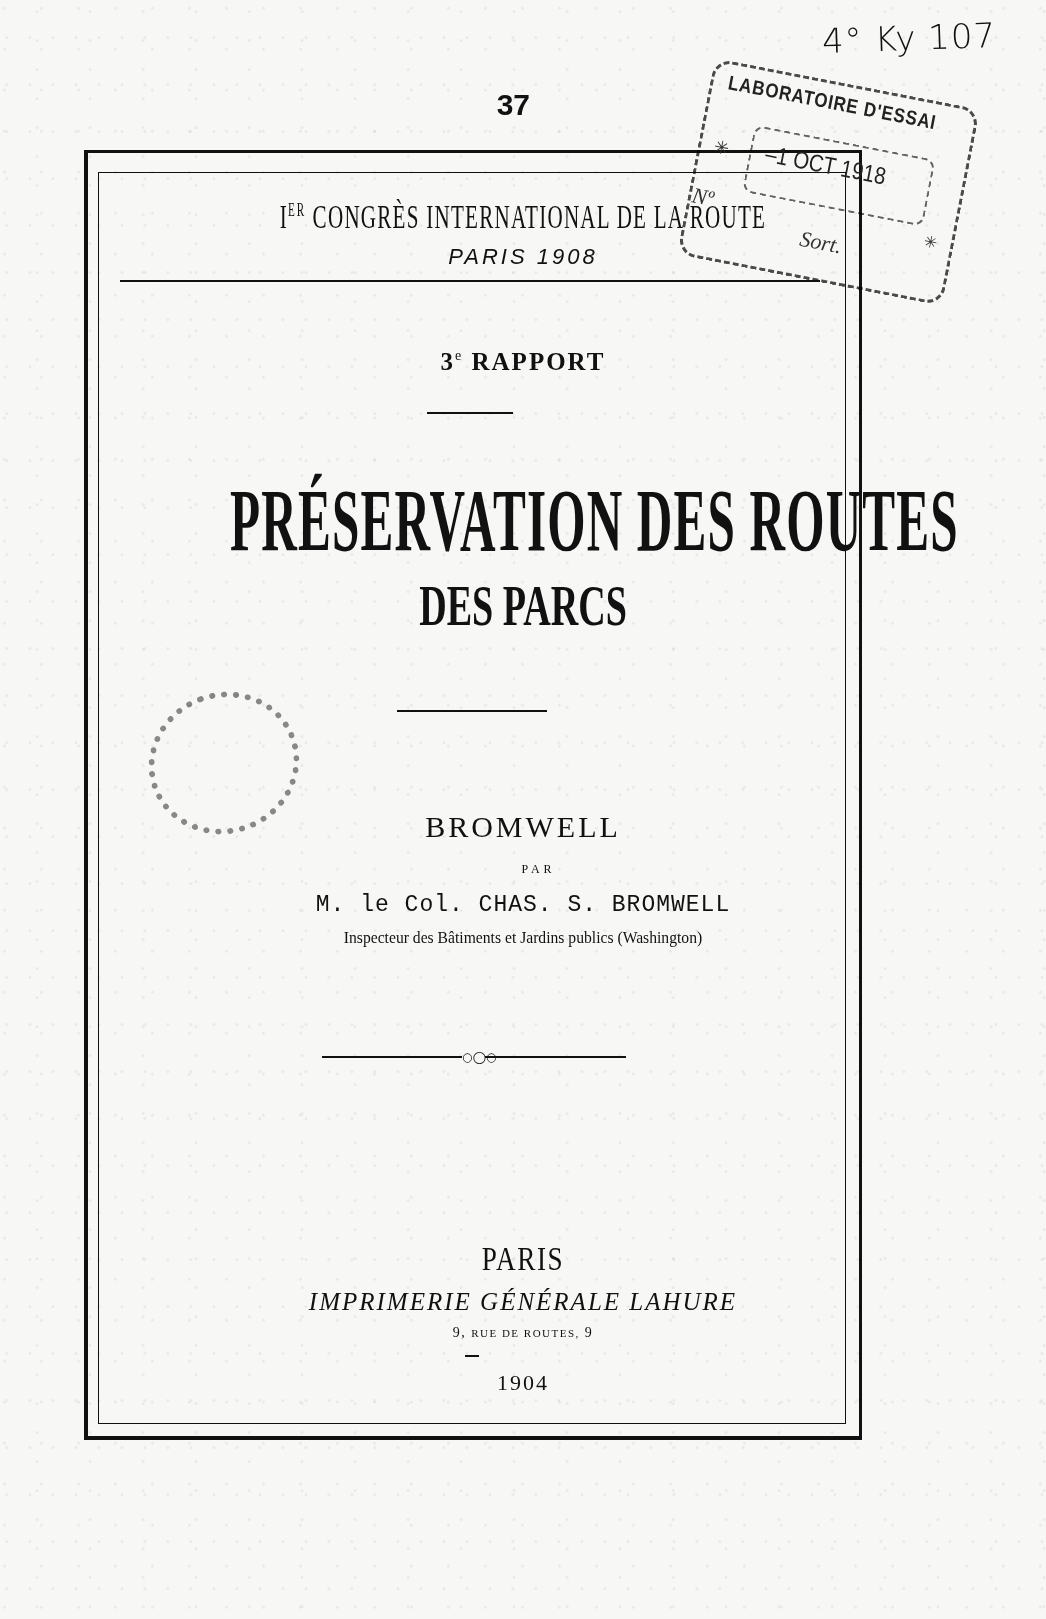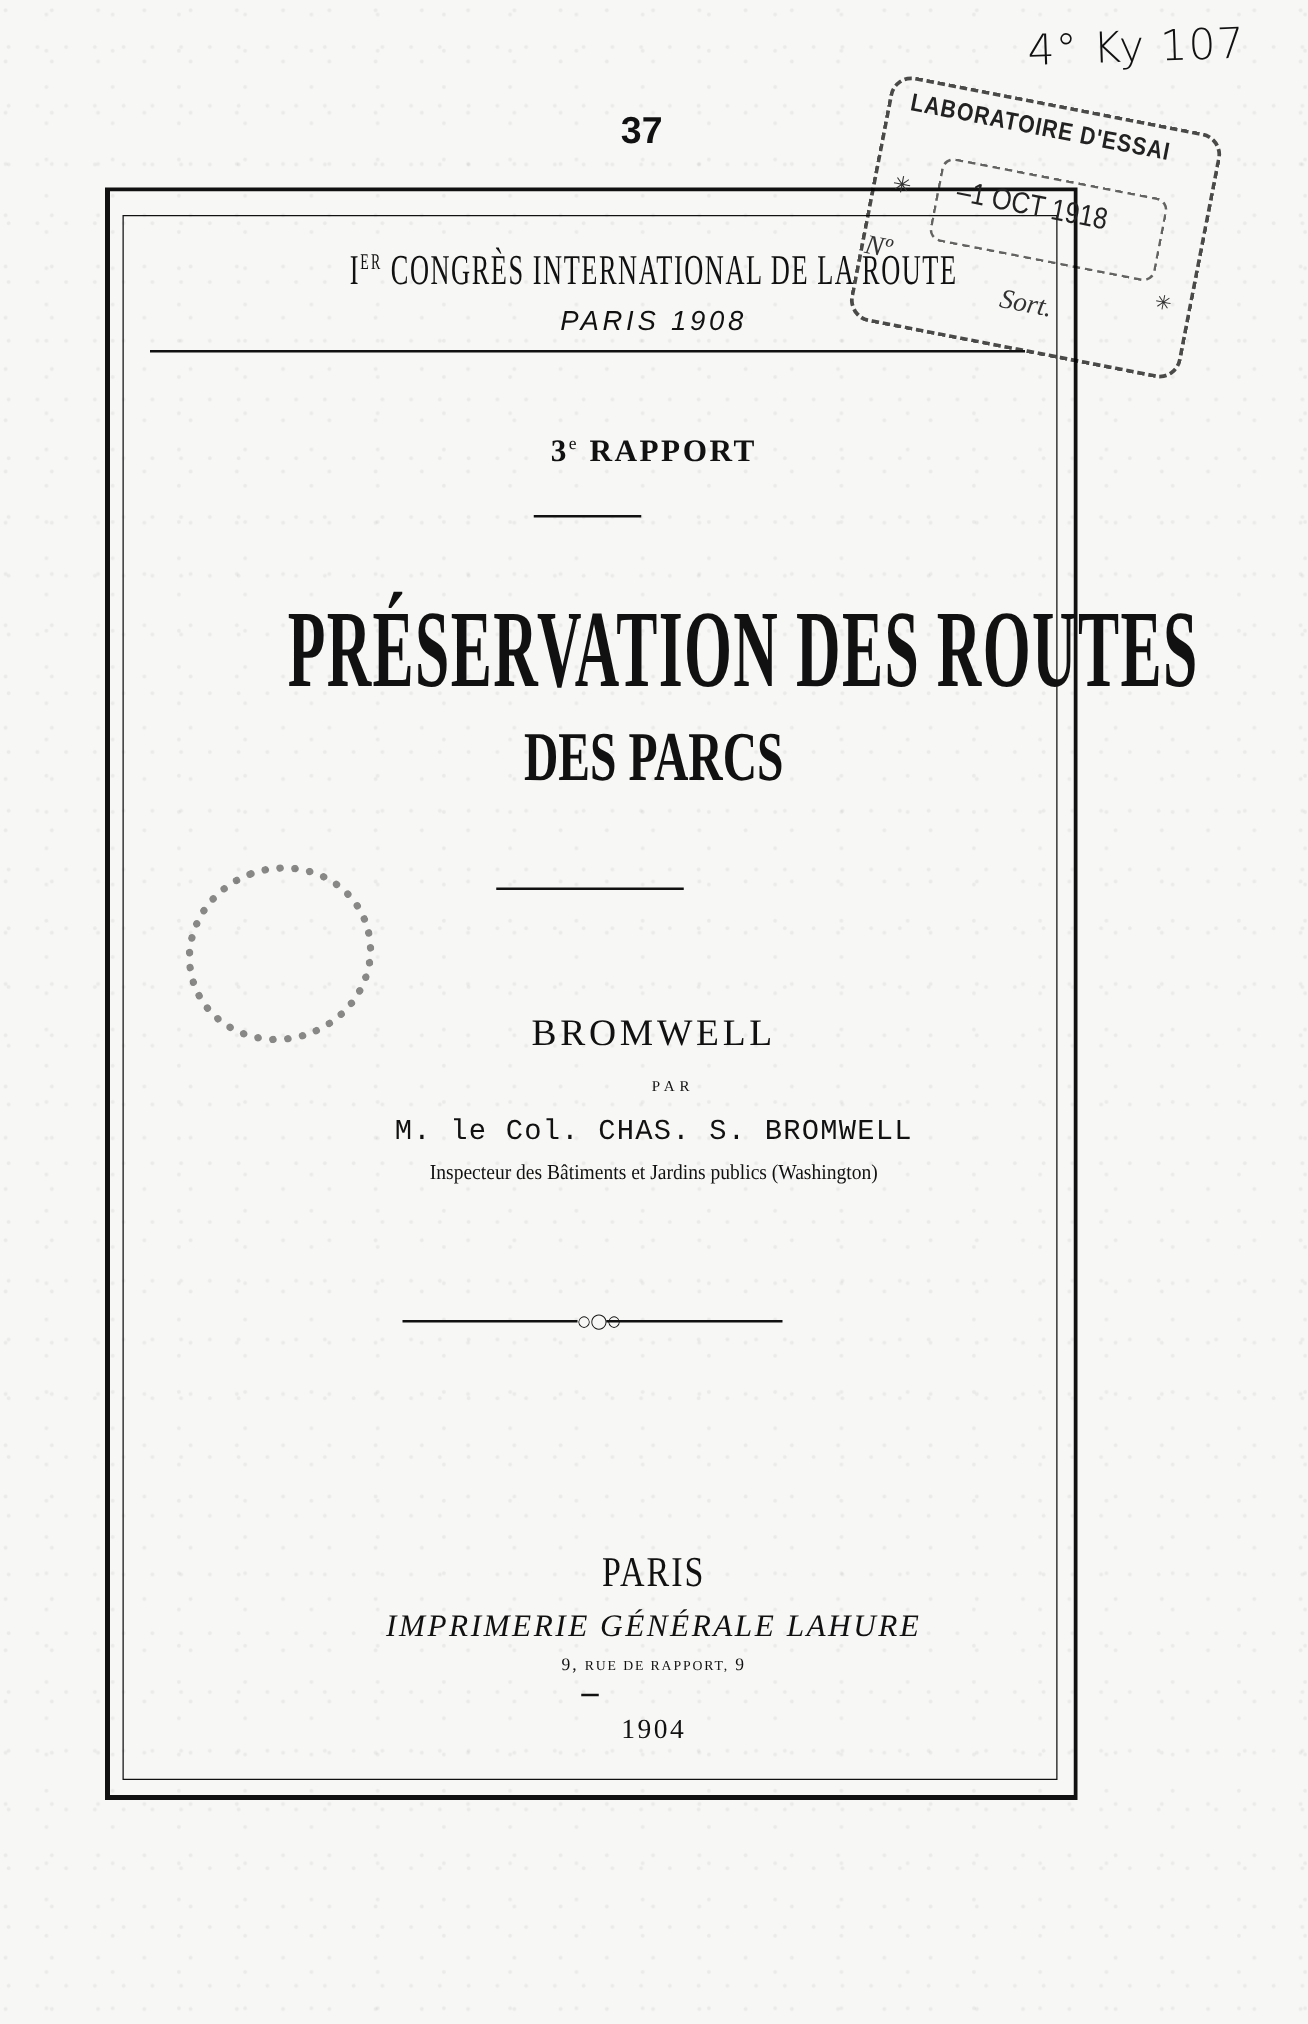--- a/index.html
+++ b/index.html
@@ -166,17 +166,17 @@
 <div class="abs ornament">
   <div class="line l"></div>
   <span class="rings">○◯○</span>
   <div class="line r"></div>
 </div>
 
 <div class="abs center pub-city">PARIS</div>
 <div class="abs center pub-name">IMPRIMERIE GÉNÉRALE LAHURE</div>
 <div class="abs center pub-address">
   <span>9,</span>
-  <span class="sc">RUE DE RAPPORT,</span>
+  <span class="sc">RUE DE ROUTES,</span>
   <span>9</span>
 </div>
 <div class="abs rule-tiny"></div>
 <div class="abs center pub-year">1904</div>
 
 </body></html>

